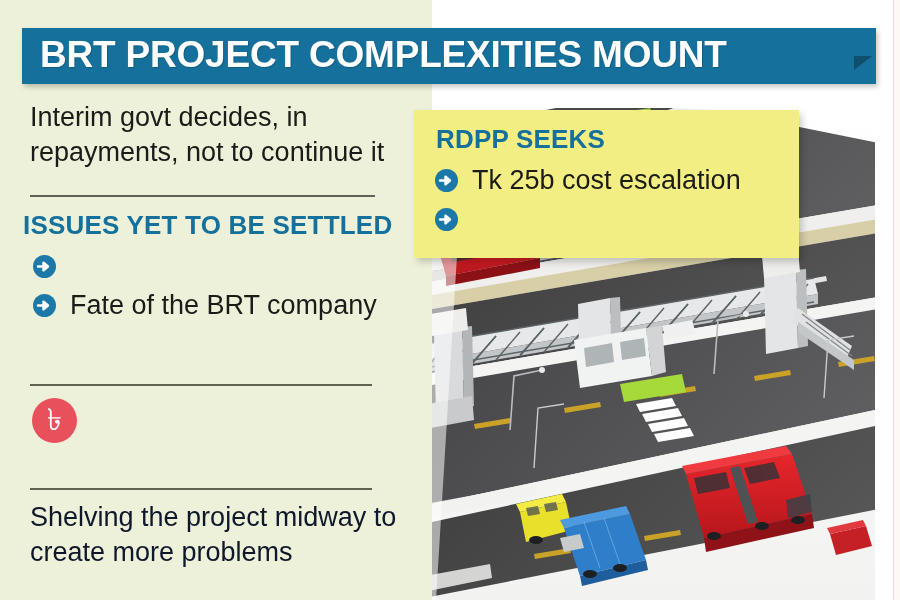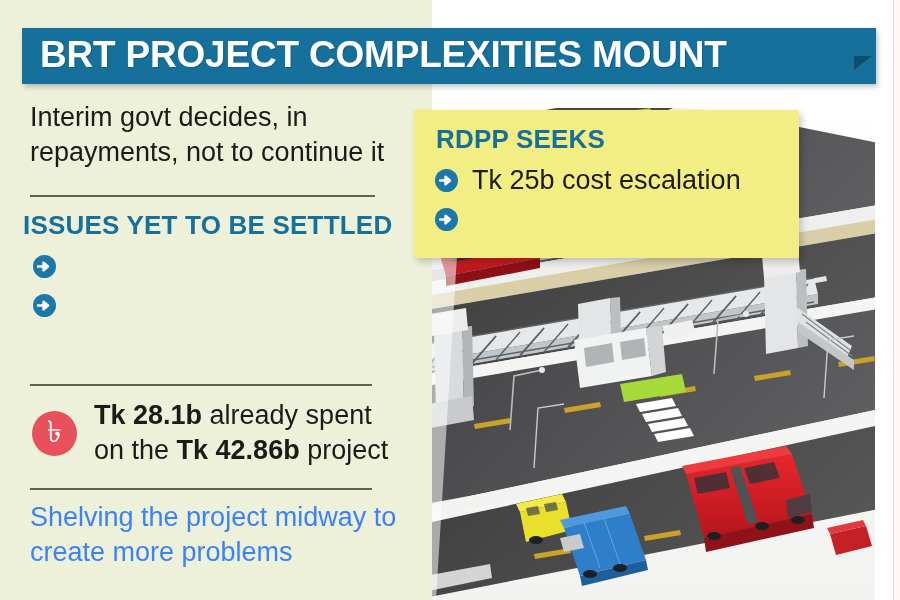--- a/index.html
+++ b/index.html
@@ -209,21 +209,21 @@
     line-height: 1.3;
     color: #1b1b18;
   }
   .taka-text b { font-weight: bold; }
 
   .footer-note {
     position: absolute;
     left: 30px;
     top: 500px;
     width: 380px;
-    color: #3b82f6;
+    color: #0f172a;
     font-family: "Liberation Sans Narrow", "Liberation Sans", sans-serif;
     font-size: 27px;
     line-height: 1.28;
     z-index: 4;
   }
 
   
   .rdpp-box {
     position: absolute;
     left: 404px;
@@ -518,32 +518,29 @@
         </svg>
       </span>
     </li>
     <li class="bullet-row">
       <span class="arrow-icon">
         <svg width="25" height="25" viewBox="0 0 25 25">
           <circle cx="12.5" cy="12.5" r="11.5" fill="#1c78a8"></circle>
           <path d="M6 12.5 H14 M11.5 8.6 L16 12.5 L11.5 16.4 Z" stroke="#ffffff" stroke-width="2.4" fill="#ffffff" stroke-linecap="round" stroke-linejoin="round"></path>
         </svg>
       </span>
+      <span class="bullet-text">Fate of the BRT company</span>
     </li>
   </ul>
 
   <div class="divider div-2"></div>
 
   <div class="taka-block">
     <span class="taka-circle">
       <span class="taka-glyph">৳</span>
-    </span>
-    <span class="taka-text">
-      <b>Tk 28.1b</b><span> already spent</span><br>
-      <span>on the </span><b>Tk 42.86b</b><span> project</span>
     </span>
   </div>
 
   <div class="divider div-3"></div>
 
   <div class="footer-note">Shelving the project midway to create more problems</div>
 
   <div class="rdpp-box">
     <div class="rdpp-head">RDPP SEEKS</div>
     <ul class="rdpp-list">

